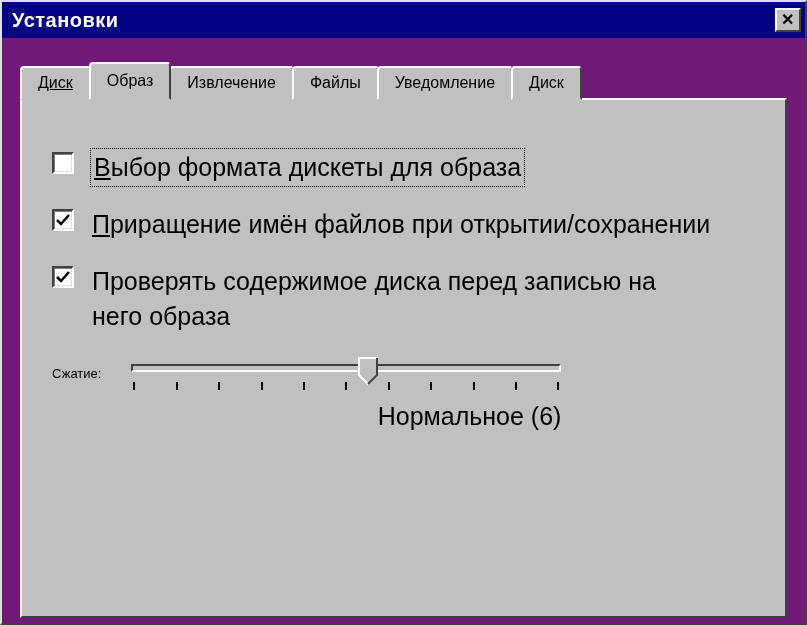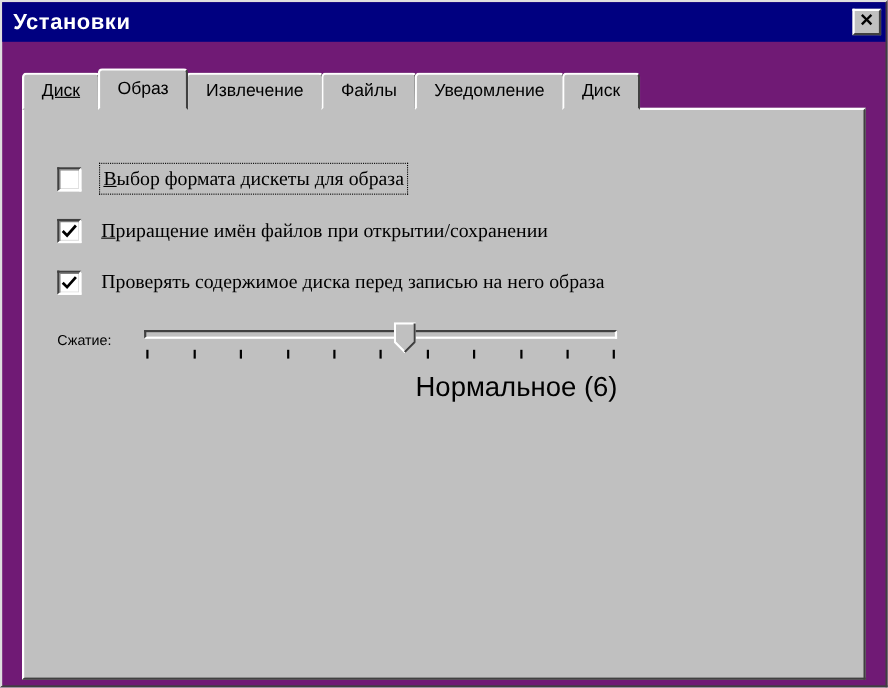--- a/index.html
+++ b/index.html
@@ -90,21 +90,21 @@
     border:2px solid;
     border-color:#404040 #fff #fff #404040;
     box-shadow: inset 1px 1px 0 #808080, inset -1px -1px 0 #dfdfdf;
     flex:none;
     display:flex; align-items:center; justify-content:center;
     cursor:pointer;
     margin-top:2px;
   }
   .cb svg { display:none; width:16px; height:16px; }
   .cb.checked svg { display:block; }
-  .lbl { font-size:18px; line-height:1.4; max-width:620px;font-family:Liberation Serif, serif; }
+  .lbl { font-size:25px; line-height:1.4; max-width:620px; }
   .lbl .u { text-decoration: underline; }
   .lbl.focused { outline:1px dotted #000; outline-offset:1px; padding:0 2px; }
   .slider-row {
     display:flex; align-items:flex-start;
     gap:30px; margin-top:30px;
   }
   .slider-label { font-size:13px; padding-top:2px;}
   .slider-wrap { flex:none; width:430px; }
   .track {
     height:8px;

